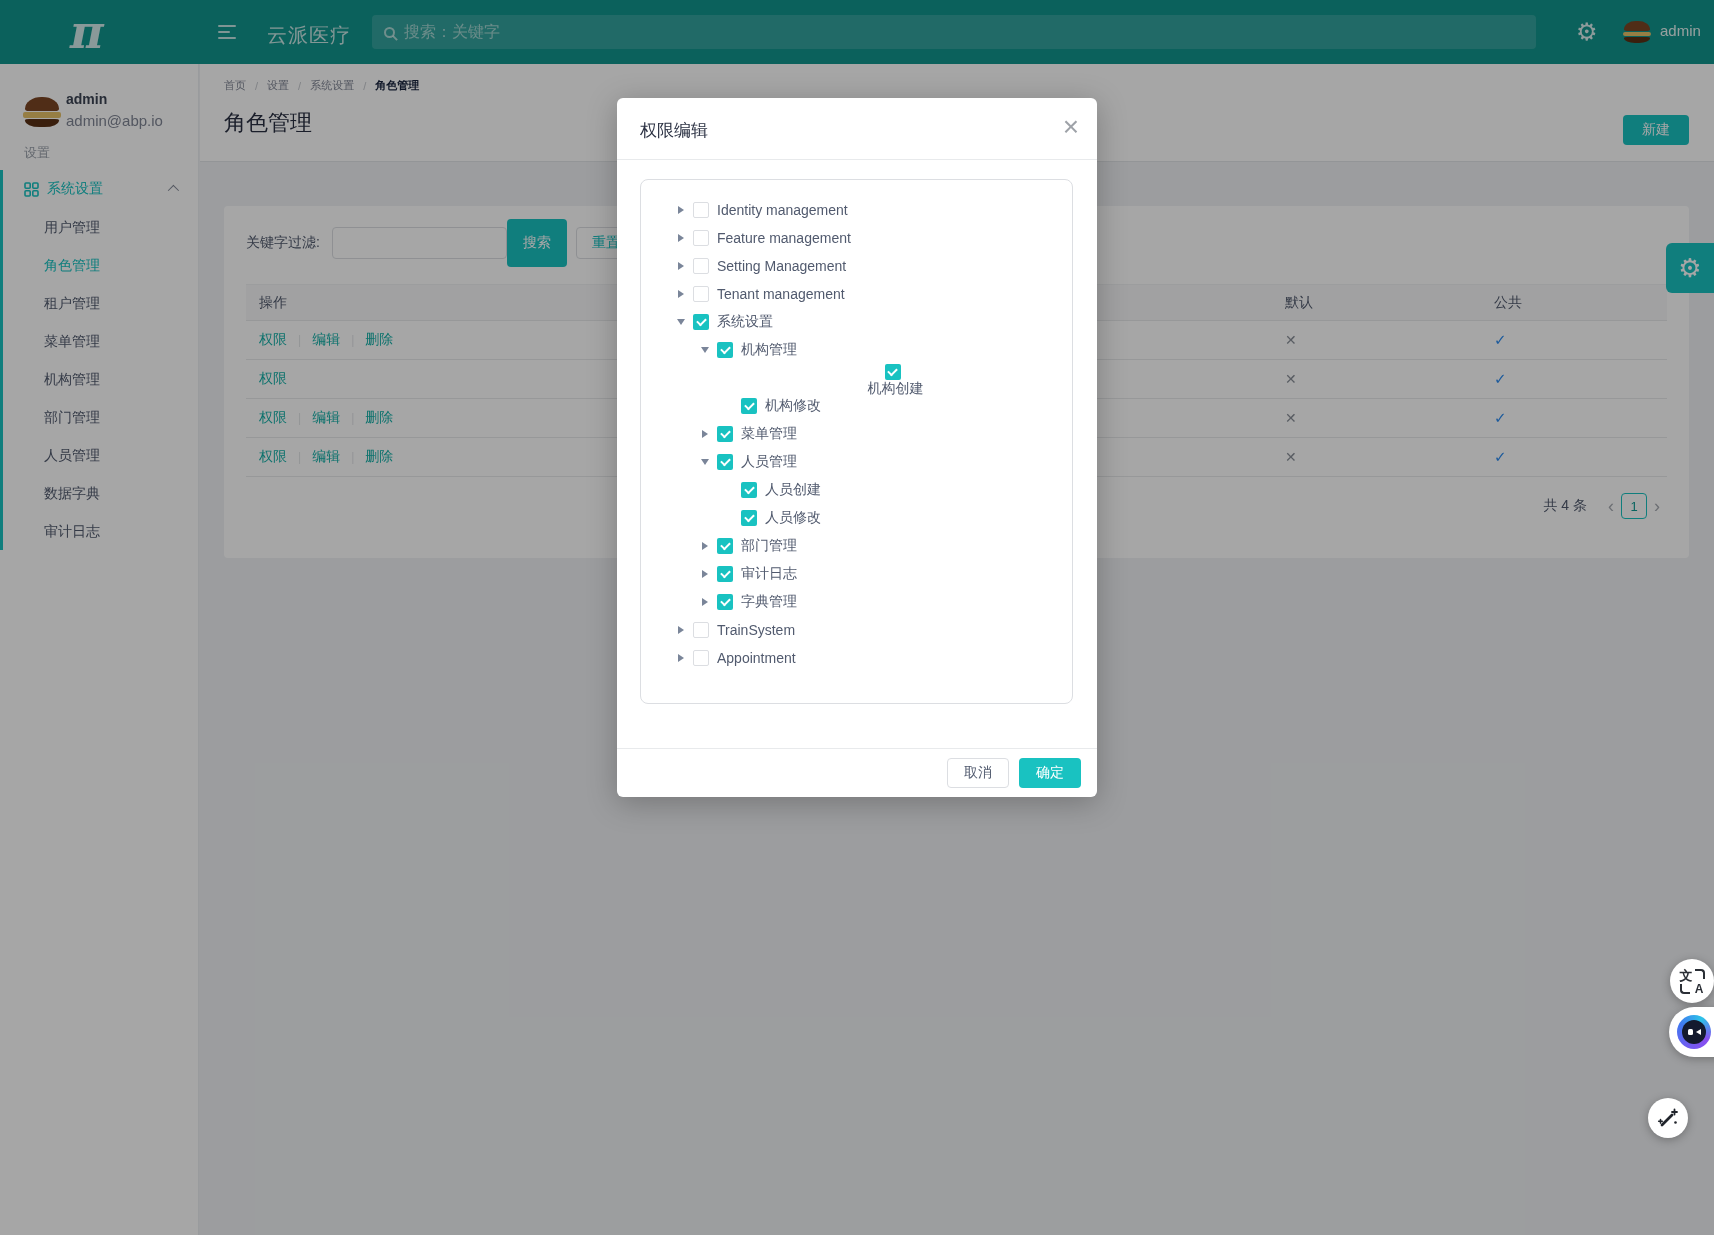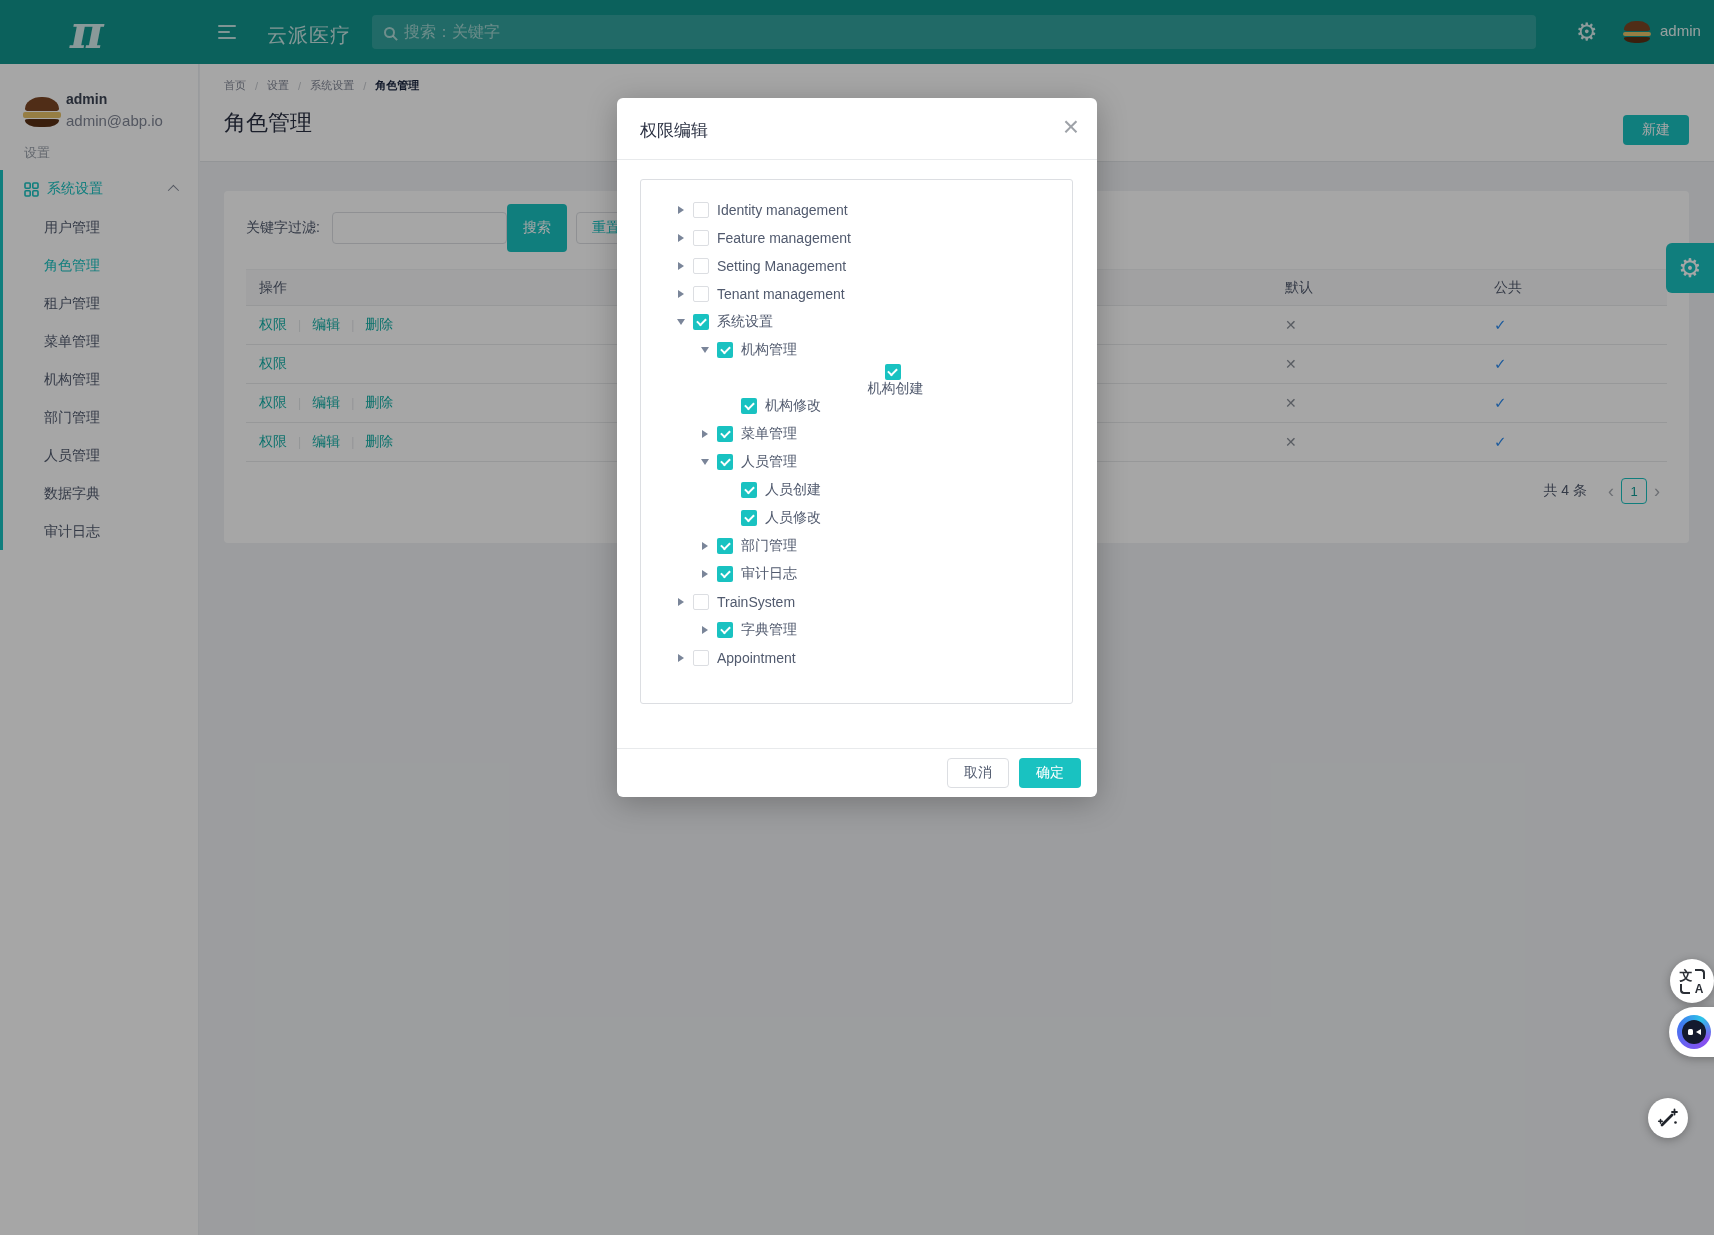--- a/index.html
+++ b/index.html
@@ -61,21 +61,21 @@
   .breadcrumb{position:absolute;left:24px;top:14px;font-size:11px;display:flex;align-items:center;}
   .breadcrumb .bc{color:var(--muted);cursor:pointer;}
   .breadcrumb .bc.last{color:var(--dark);font-weight:bold;cursor:default;}
   .breadcrumb .sep{color:#c5c8ce;margin:0 9px;}
   .page-title{position:absolute;left:24px;top:44px;font-size:22px;color:#2a3042;font-weight:500;}
   .btn{display:inline-flex;align-items:center;justify-content:center;border-radius:4px;font-size:14px;cursor:pointer;border:1px solid transparent;}
   .btn-primary{background:var(--brand);color:#fff;}
   .btn-default{background:#fff;border-color:var(--border);color:var(--text);}
   .new-btn{position:absolute;right:25px;top:51px;width:66px;height:30px;}
   
-  .card{position:absolute;left:224px;top:191px;width:1465px;height:352px;background:#fff;border-radius:4px;}
+  .card{position:absolute;left:224px;top:206px;width:1465px;height:352px;background:#fff;border-radius:4px;}
   .filter-row{position:absolute;left:22px;top:21px;height:32px;display:flex;align-items:center;}
   .filter-label{font-size:14px;color:var(--text);margin-right:12px;}
   .filter-input{width:175px;height:32px;border:1px solid var(--border);border-radius:4px;outline:none;
                 padding:0 8px;font-size:14px;color:var(--text);}
   .search-btn{width:60px;height:48px;}
   .reset-btn{width:60px;height:32px;margin-left:9px;color:var(--brand);}
   .tbl{position:absolute;left:22px;top:78px;width:1421px;font-size:14px;}
   .thead,.trow{display:grid;grid-template-columns:1026px 209px 1fr;align-items:center;border-bottom:1px solid var(--divider);}
   .thead{height:37px;background:#f8f8f9;color:var(--text);border-top:1px solid #f0f1f3;}
   .thead span{padding-left:13px;}
@@ -96,21 +96,21 @@
             color:#fff;font-size:26px;cursor:pointer;}
   
   .overlay{position:absolute;inset:0;background:rgba(0,0,0,.35);z-index:50;}
   
   .modal{position:absolute;left:617px;top:98px;width:480px;height:699px;background:#fff;border-radius:6px;
          z-index:100;box-shadow:0 6px 30px rgba(0,0,0,.25);}
   .modal-header{position:absolute;left:0;top:0;width:100%;height:62px;border-bottom:1px solid var(--divider);}
   .modal-title{position:absolute;left:23px;top:21px;font-size:17px;color:#2a3042;font-weight:500;}
   .modal-close{position:absolute;right:18px;top:13px;font-size:28px;font-weight:300;color:#9ea2a8;cursor:pointer;line-height:32px;}
   .tree-box{position:absolute;left:23px;top:81px;width:433px;height:525px;border:1px solid var(--border);
-            border-radius:3px;padding-top:16px;overflow:hidden;}
+            border-radius:8px;padding-top:16px;overflow:hidden;}
   .tree-row{display:flex;align-items:center;height:28px;font-size:14px;color:var(--text);}
   .arw-slot{width:20px;display:flex;justify-content:center;flex:none;cursor:pointer;}
   .arw{width:0;height:0;}
   .arw.collapsed{border-top:4.5px solid transparent;border-bottom:4.5px solid transparent;border-left:6px solid #7a8599;}
   .arw.expanded{border-left:4.5px solid transparent;border-right:4.5px solid transparent;border-top:6px solid #7a8599;}
   .cb{width:16px;height:16px;border-radius:2px;margin:0 8px 0 2px;flex:none;position:relative;cursor:pointer;}
   .cb.checked{background:var(--brand);}
   .cb.checked::after{content:'';position:absolute;left:3.5px;top:4px;width:7px;height:4px;
                      border-left:2px solid #fff;border-bottom:2px solid #fff;transform:rotate(-45deg);}
   .cb.un{background:#fff;border:1px solid var(--border);}
@@ -396,33 +396,33 @@
         <span class="cb checked"></span>
         <span>部门管理</span>
       </div>
       <div class="tree-row" style="padding-left: 54px;">
         <span class="arw-slot">
           <span class="arw collapsed"></span>
         </span>
         <span class="cb checked"></span>
         <span>审计日志</span>
       </div>
+      <div class="tree-row" style="padding-left: 54px;">
+        <span class="arw-slot">
+          <span class="arw collapsed"></span>
+        </span>
+        <span class="cb checked"></span>
+        <span>字典管理</span>
+      </div>
       <div class="tree-row" style="padding-left: 30px;">
         <span class="arw-slot">
           <span class="arw collapsed"></span>
         </span>
         <span class="cb un"></span>
         <span>TrainSystem</span>
-      </div>
-      <div class="tree-row" style="padding-left: 54px;">
-        <span class="arw-slot">
-          <span class="arw collapsed"></span>
-        </span>
-        <span class="cb checked"></span>
-        <span>字典管理</span>
       </div>
       <div class="tree-row" style="padding-left: 30px;">
         <span class="arw-slot">
           <span class="arw collapsed"></span>
         </span>
         <span class="cb un"></span>
         <span>Appointment</span>
       </div>
     </div>
   <div class="modal-footer">

